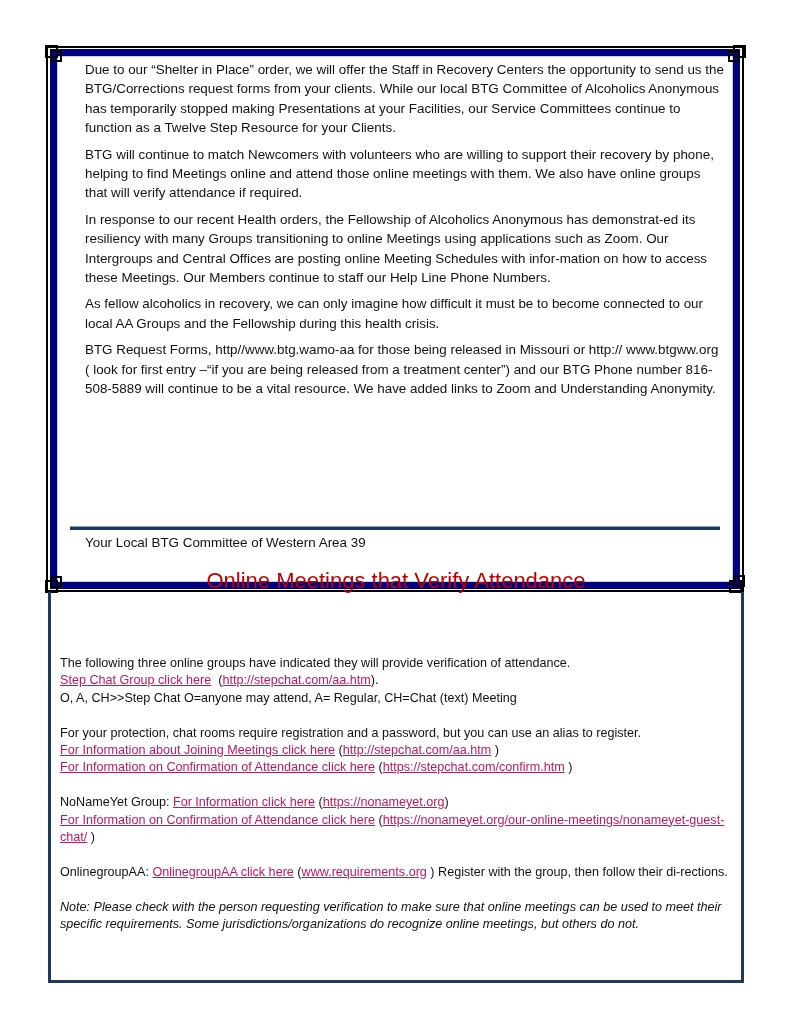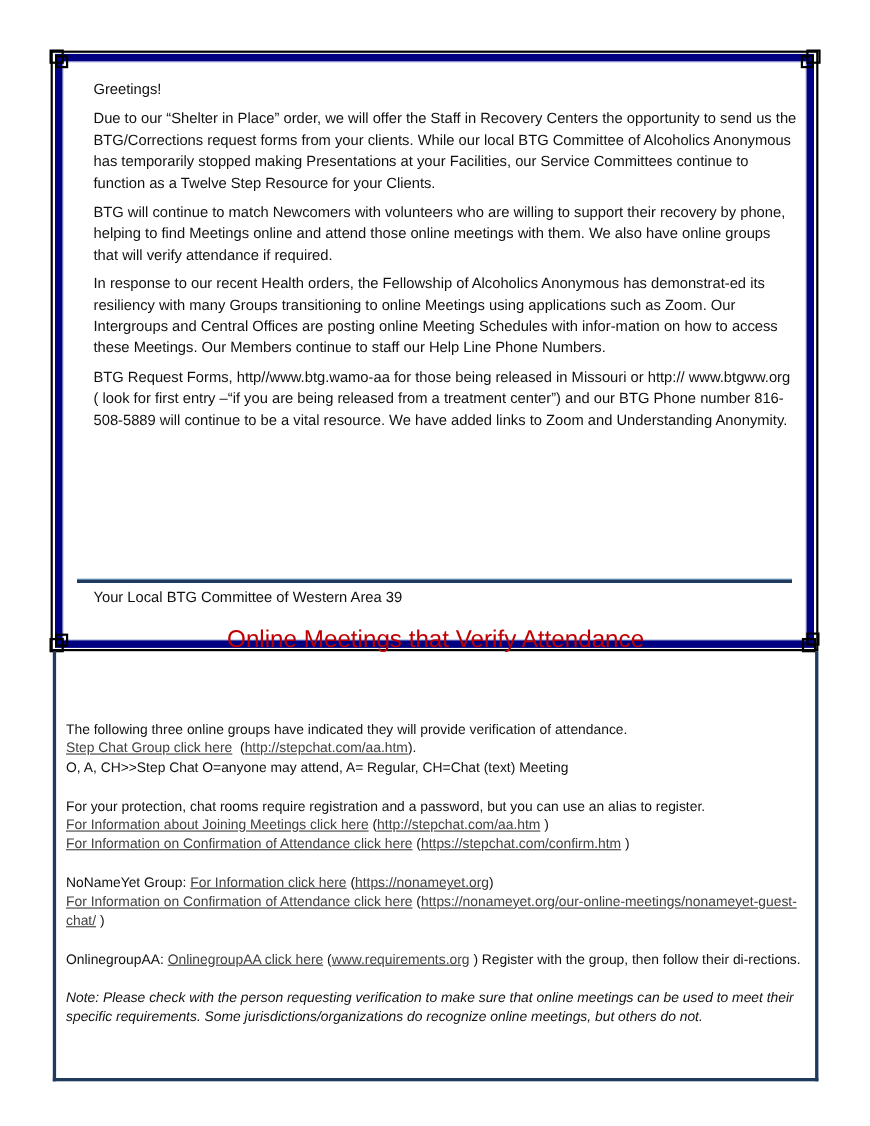--- a/index.html
+++ b/index.html
@@ -116,21 +116,21 @@
       top: 655px;
       width: 680px;
       font-size: 12.6px;
       line-height: 17.4px;
       color: #111;
     }
     .lower-content .line { display: block; white-space: nowrap; }
     .lower-content .wrap { white-space: normal; }
     .lower-content .gap { height: 17.4px; }
     .lower-content a {
-      color: #404040;
+      color: #be185d;
     }
     .lower-content .note {
       font-style: italic;
       white-space: normal;
     }
   </style>
 </head>
 <body>
 
 <div class="frame-outer"></div>
@@ -140,24 +140,24 @@
 <div class="corner" style="left:45px; top:45px;"></div>
 <div class="corner b" style="left:50px; top:50px;"></div>
 <div class="corner" style="left:733px; top:45px;"></div>
 <div class="corner b" style="left:728px; top:50px;"></div>
 <div class="corner" style="left:45px; top:580px;"></div>
 <div class="corner b" style="left:50px; top:576px;"></div>
 <div class="corner" style="left:729px; top:580px;"></div>
 <div class="corner b" style="left:733px; top:575px;"></div>
 
 <div class="letter">
-  <p class="greeting">Greetings!</p>
   <p>Due to our “Shelter in Place” order, we will offer the Staff in Recovery Centers the opportunity to send us  the BTG/Corrections request forms from your clients.  While our local BTG Committee of Alcoholics   Anonymous has temporarily stopped making Presentations at your Facilities, our Service Committees  continue to function as a Twelve Step Resource for your Clients.</p>
   <p>BTG will continue to match Newcomers with volunteers who are willing to support their recovery by phone, helping to find Meetings online and attend those online meetings with them.  We also have online groups that will verify attendance if required.</p>
   <p>In response to our recent Health orders, the Fellowship of Alcoholics Anonymous has demonstrat-ed its  resiliency with many Groups transitioning to online Meetings using applications such as Zoom.  Our  Intergroups and Central  Offices are posting online Meeting Schedules with infor-mation on how to  access these Meetings.  Our Members continue to staff our Help Line Phone Numbers.</p>
+  <p>As fellow alcoholics in recovery, we can only imagine how difficult it must be to become connected to  our local AA Groups and the Fellowship during this health crisis.</p>
   <p>BTG Request Forms, http//www.btg.wamo-aa for those being released in Missouri or http:// www.btgww.org  ( look for first entry –“if you are being released from a  treatment center”)  and our BTG Phone number 816-508-5889 will continue to be a vital resource.  We have added links to Zoom and Understanding Anonymity.</p>
 </div>
 
 <div class="sig-rule"></div>
 <div class="signature">Your Local BTG Committee of Western Area 39</div>
 
 <div class="lower-box"></div>
 <div class="lower-title">Online Meetings that Verify Attendance</div>
 
 <div class="lower-content">

